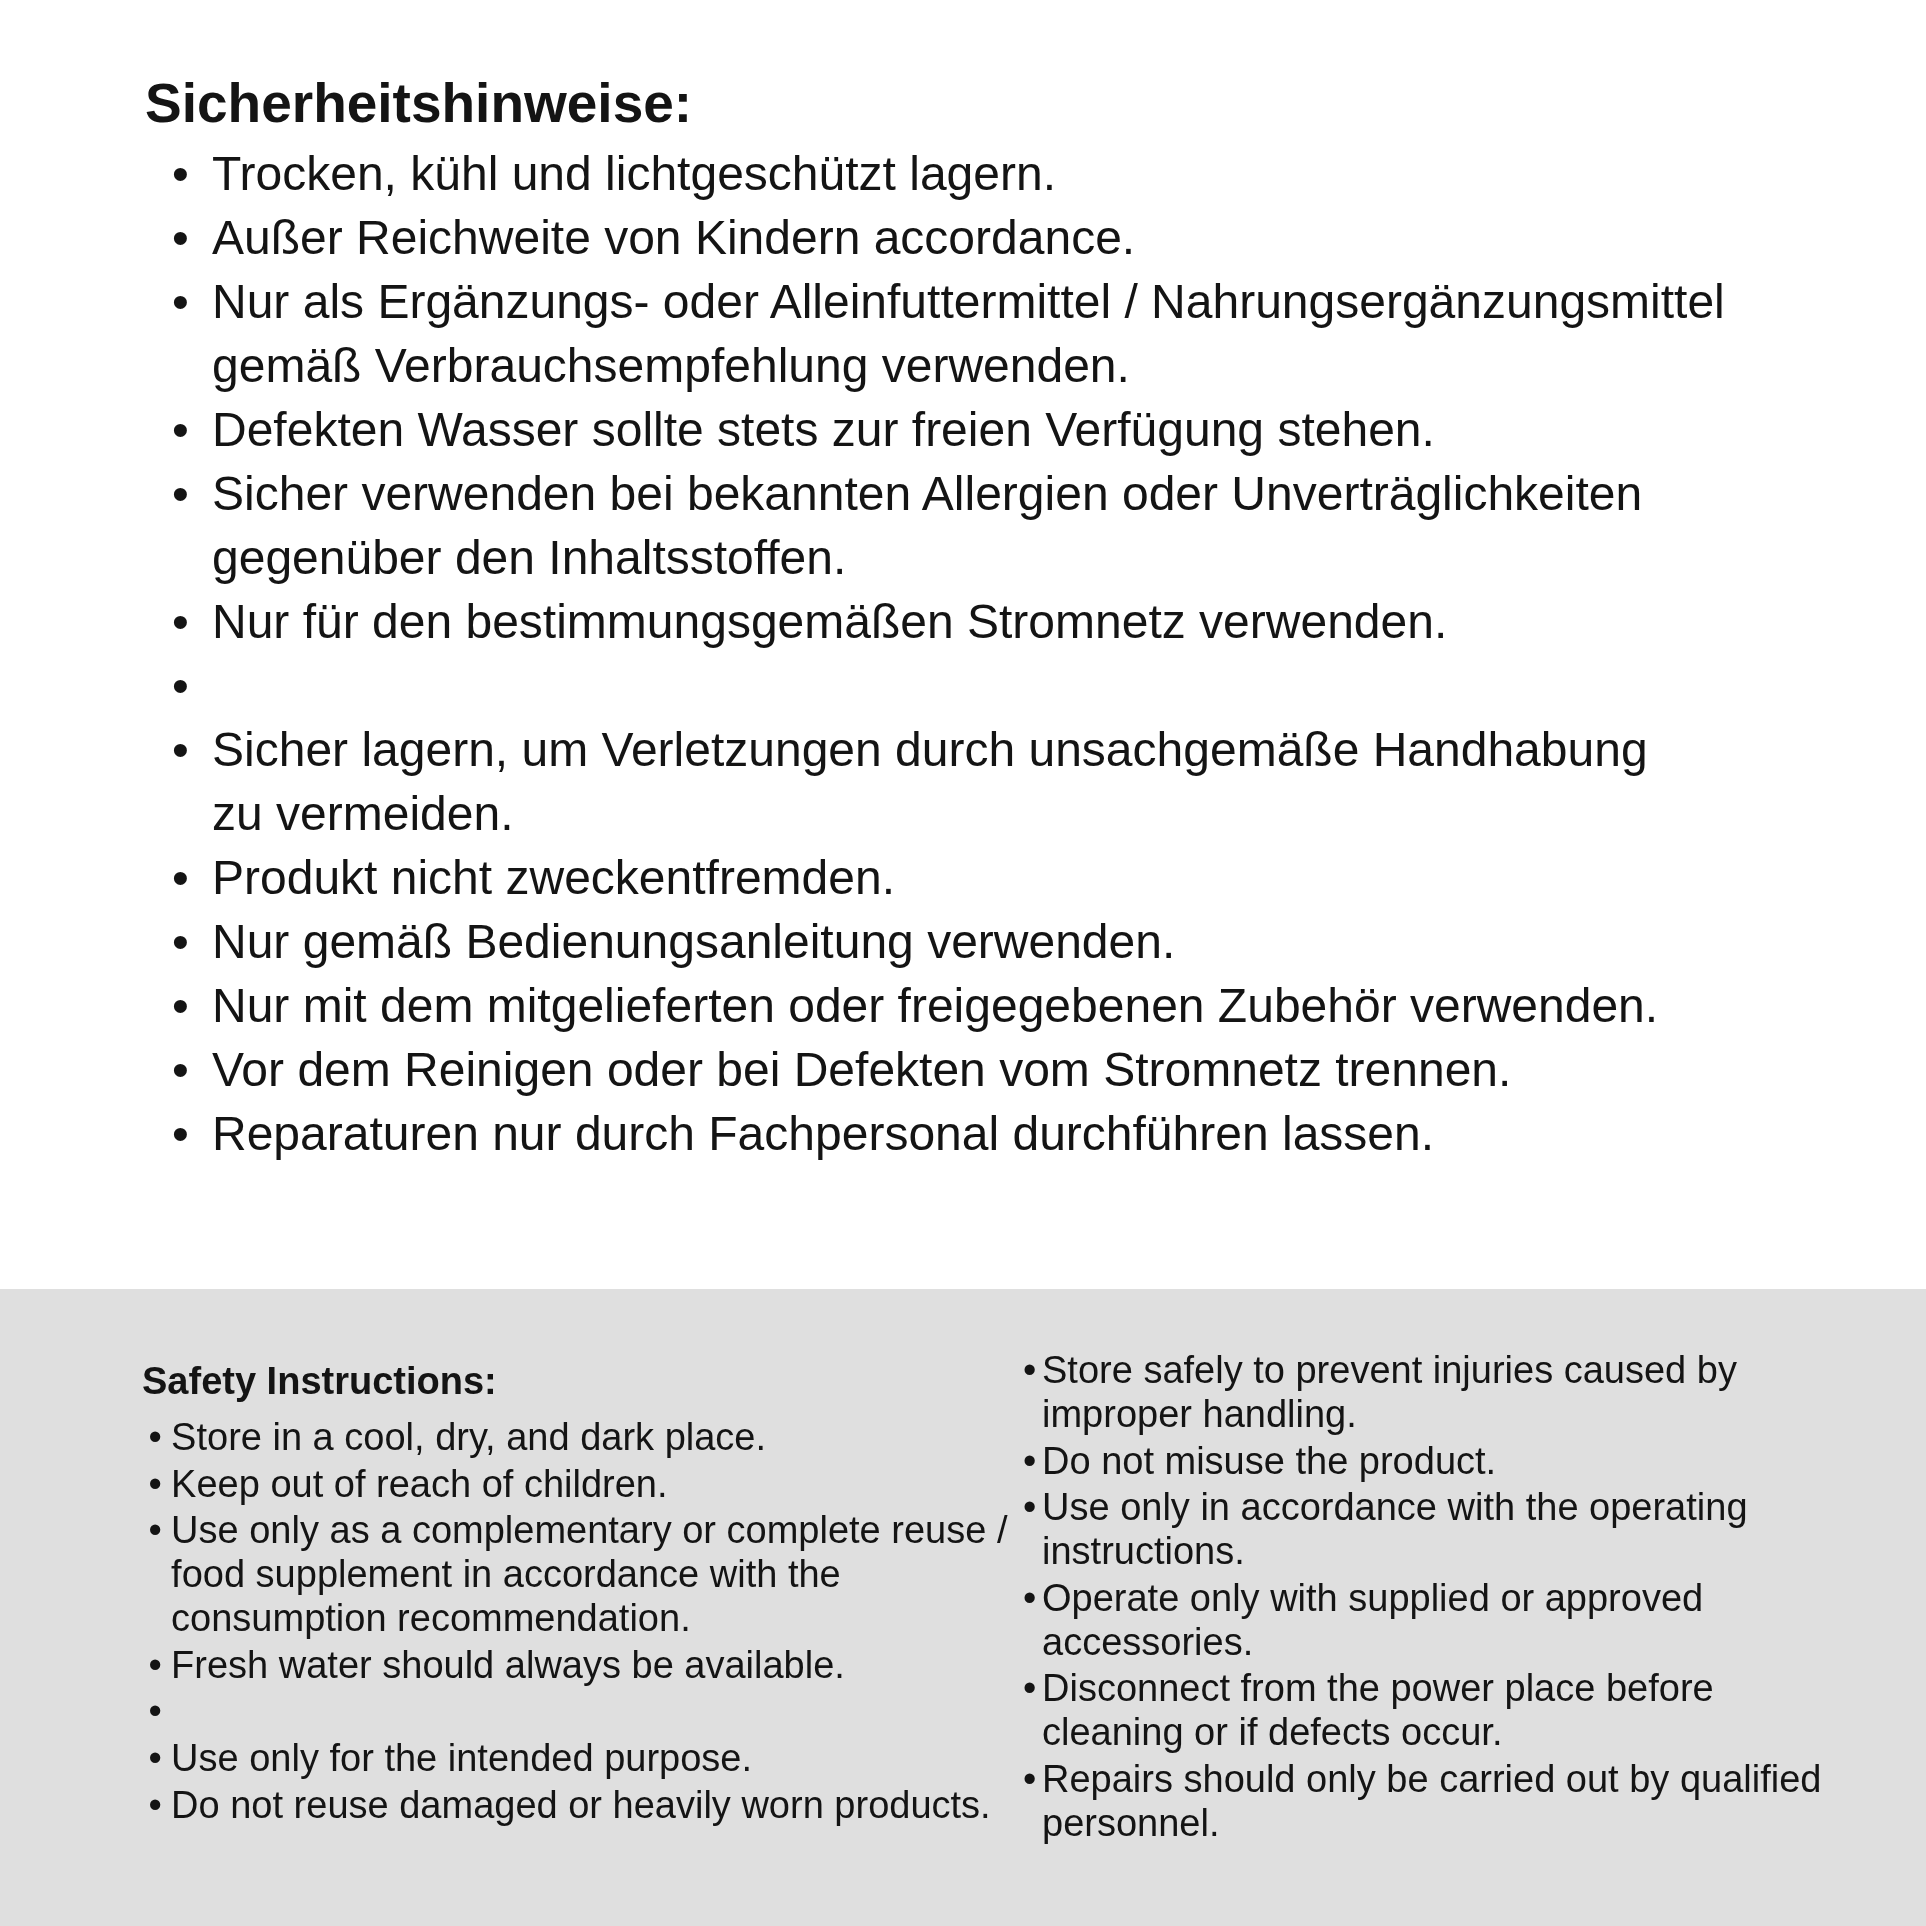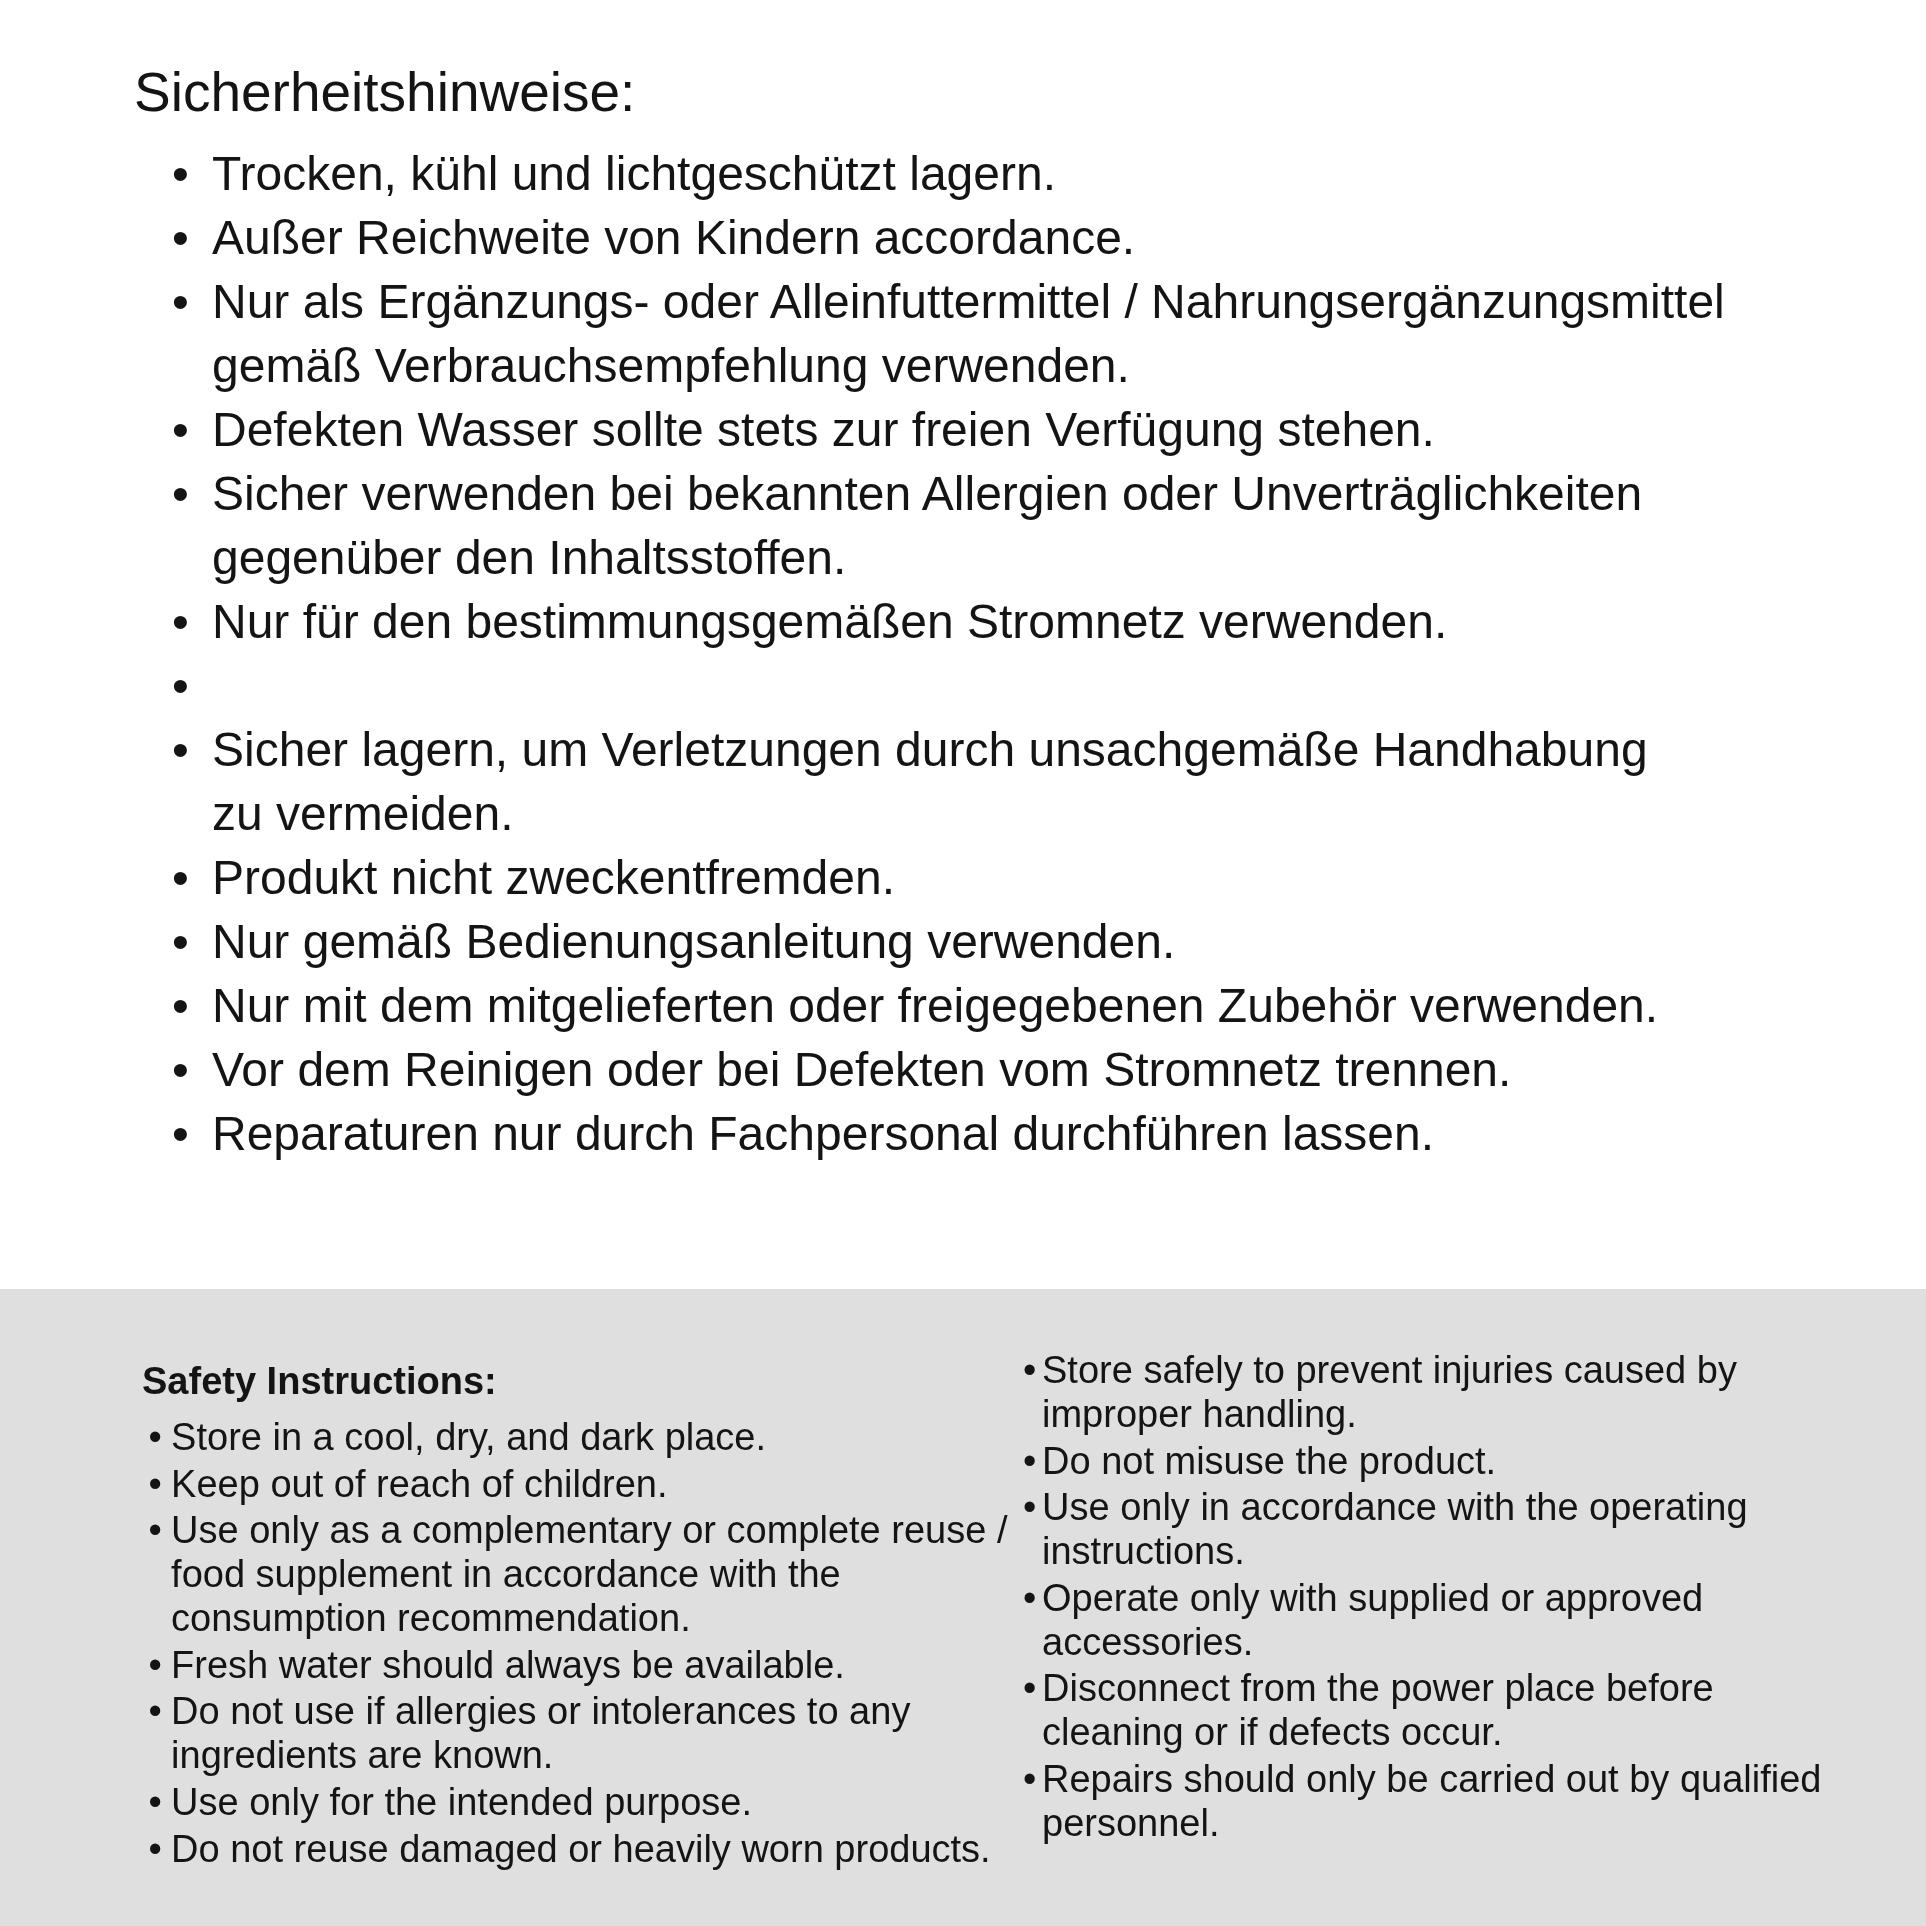--- a/index.html
+++ b/index.html
@@ -16,22 +16,22 @@
     background: #ffffff;
   }
   
   .german-section {
     position: absolute; left: 0; top: 0;
     width: 1926px; height: 1289px;
     background: #ffffff;
   }
   .de-heading {
     position: absolute; left: 134px; top: 58px;
-    margin: 0;
-    font-size: 55px; line-height: 1.25; font-weight: 400;
+    margin: 11px;
+    font-size: 55px; line-height: 1.25; font-weight: 700;
   }
   .de-list {
     position: absolute; left: 172px; top: 142px;
     width: 1734px;
   }
   .item { display: flex; }
   .de-list .item { font-size: 48px; line-height: 64px; }
   .de-list .bullet { flex: 0 0 40px; }
   .text { white-space: pre-line; }
   
@@ -140,22 +140,20 @@
             <span class="text">Use only as a complementary or complete reuse /
 food supplement in accordance with the
 consumption recommendation.</span>
           </div>
           <div class="item">
             <span class="bullet">•</span>
             <span class="text">Fresh water should always be available.</span>
           </div>
           <div class="item">
             <span class="bullet">•</span>
-            <span class="text">Do not use if allergies or intolerances to any
-ingredients are known.</span>
           </div>
           <div class="item">
             <span class="bullet">•</span>
             <span class="text">Use only for the intended purpose.</span>
           </div>
           <div class="item">
             <span class="bullet">•</span>
             <span class="text">Do not reuse damaged or heavily worn products.</span>
           </div>
         </div>

